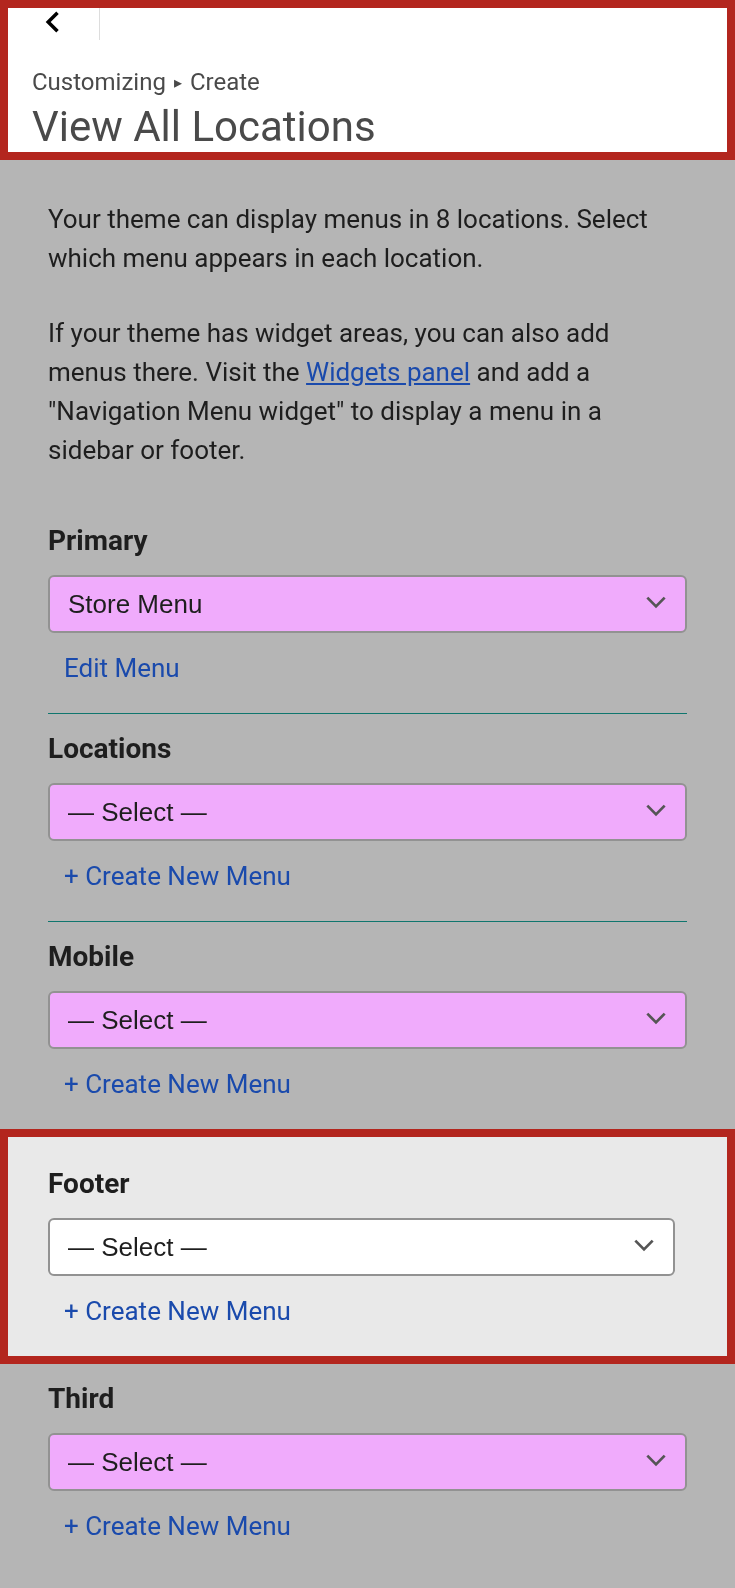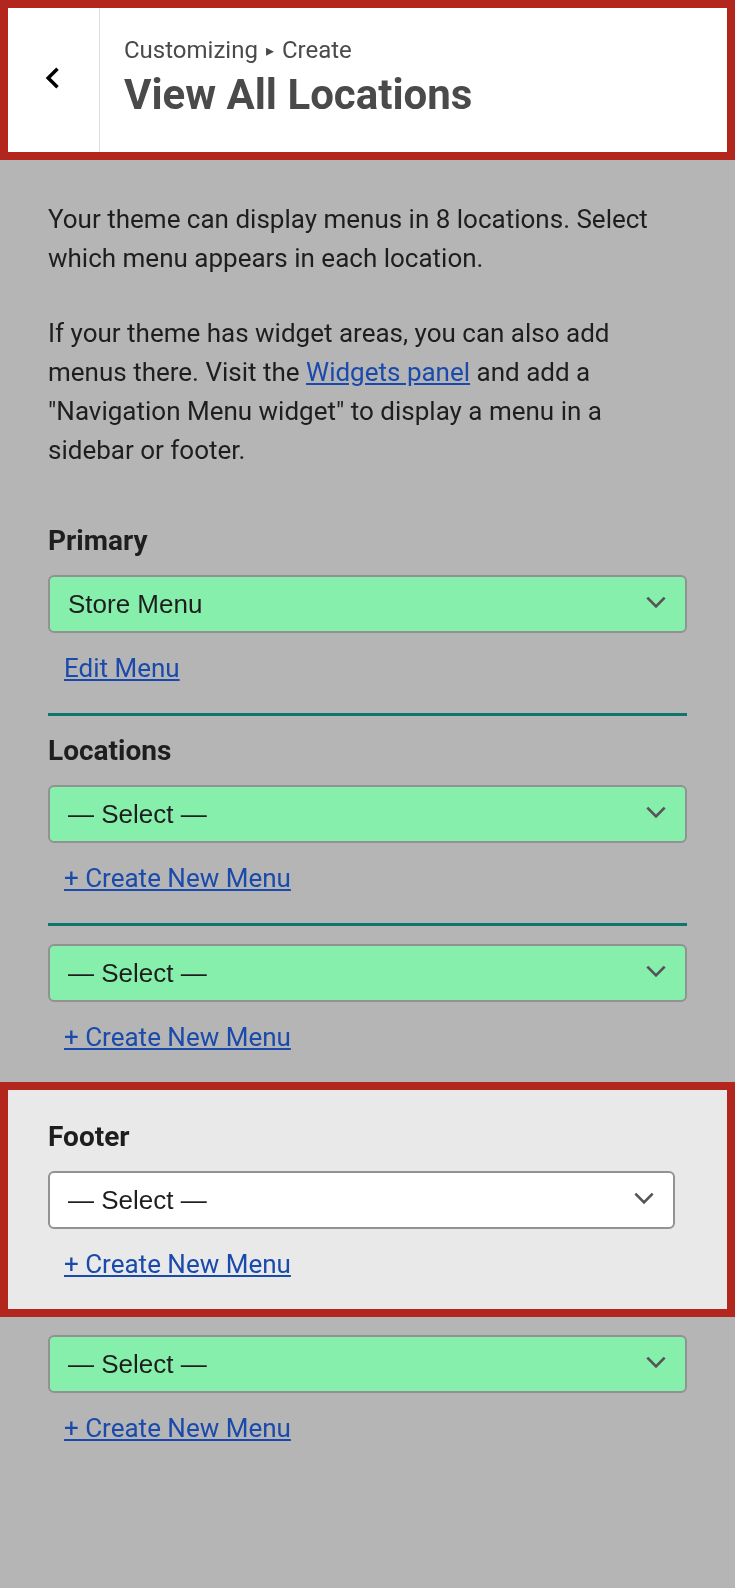--- a/index.html
+++ b/index.html
@@ -12,20 +12,21 @@
       background: #b5b5b5;
       width: 735px;
       color: #1e1e1e;
     }
     .header {
       background: #ffffff;
       border: 8px solid #b3261e;
       display: flex;
       align-items: stretch;
       height: 160px;
+      flex-direction: column;
     }
     .back-button {
       width: 92px;
       display: flex;
       align-items: center;
       justify-content: center;
       border-right: 1px solid #ddd;
       cursor: pointer;
     }
     .back-button svg {
@@ -45,41 +46,41 @@
       align-items: center;
       gap: 8px;
       margin-bottom: 8px;
     }
     .breadcrumb-caret {
       font-size: 16px;
       color: #4a4a4a;
     }
     .page-title {
       font-size: 42px;
-      font-weight: 700;
+      font-weight: 400;
       color: #4a4a4a;
       line-height: 1.1;
     }
     .body-content {
       padding: 40px 48px 0 48px;
     }
     .description {
       font-size: 26px;
       line-height: 1.5;
       color: #1e1e1e;
       margin-bottom: 36px;
     }
     .description a {
       color: #1a4aac;
       text-decoration: underline;
       text-align: right;
     }
     .location-section {
       padding: 18px 0 30px 0;
-      border-bottom: 3px solid #0f766e;
+      border-bottom: 1px solid #0f766e;
     }
     .location-section.no-border {
       border-bottom: none;
     }
     .location-section.highlighted {
       background: #e9e9e9;
       border: 8px solid #b3261e;
       margin: 0 -48px;
       padding: 30px 52px 30px 40px;
     }
@@ -89,21 +90,21 @@
       color: #1e1e1e;
       margin-bottom: 18px;
     }
     .select-wrapper {
       position: relative;
       width: 100%;
     }
     .menu-select {
       width: 100%;
       height: 58px;
-      background: #86efac;
+      background: #f0abfc;
       border: 2px solid #929292;
       border-radius: 6px;
       font-size: 26px;
       color: #1e1e1e;
       padding: 0 48px 0 18px;
       appearance: none;
       -webkit-appearance: none;
       cursor: pointer;
     }
     .highlighted .menu-select {
@@ -120,21 +121,20 @@
     .select-chevron svg {
       width: 26px;
       height: 26px;
       stroke: #555;
     }
     .action-link {
       display: inline-block;
       margin-top: 20px;
       font-size: 26px;
       color: #1a4aac;
-      text-decoration: underline;
       cursor: pointer;
       padding-left: 16px;
     }
     .highlighted .action-link {
       padding-left: 16px;
     }
   </style>
 </head>
 <body>
 
@@ -188,20 +188,21 @@
       <span class="select-chevron">
         <svg viewBox="0 0 24 24" fill="none" stroke-width="2.5">
             <polyline points="4 8 12 16 20 8"></polyline>
           </svg>
       </span>
     </div>
     <a class="action-link">+ Create New Menu</a>
   </div>
 
   <div class="location-section no-border">
+    <div class="location-label">Mobile</div>
     <div class="select-wrapper">
       <select class="menu-select">
         <option>— Select —</option>
       </select>
       <span class="select-chevron">
         <svg viewBox="0 0 24 24" fill="none" stroke-width="2.5">
             <polyline points="4 8 12 16 20 8"></polyline>
           </svg>
       </span>
     </div>
@@ -217,20 +218,21 @@
       <span class="select-chevron">
         <svg viewBox="0 0 24 24" fill="none" stroke-width="2.5">
             <polyline points="4 8 12 16 20 8"></polyline>
           </svg>
       </span>
     </div>
     <a class="action-link">+ Create New Menu</a>
   </div>
 
   <div class="location-section no-border">
+    <div class="location-label">Third</div>
     <div class="select-wrapper">
       <select class="menu-select">
         <option>— Select —</option>
       </select>
       <span class="select-chevron">
         <svg viewBox="0 0 24 24" fill="none" stroke-width="2.5">
             <polyline points="4 8 12 16 20 8"></polyline>
           </svg>
       </span>
     </div>

